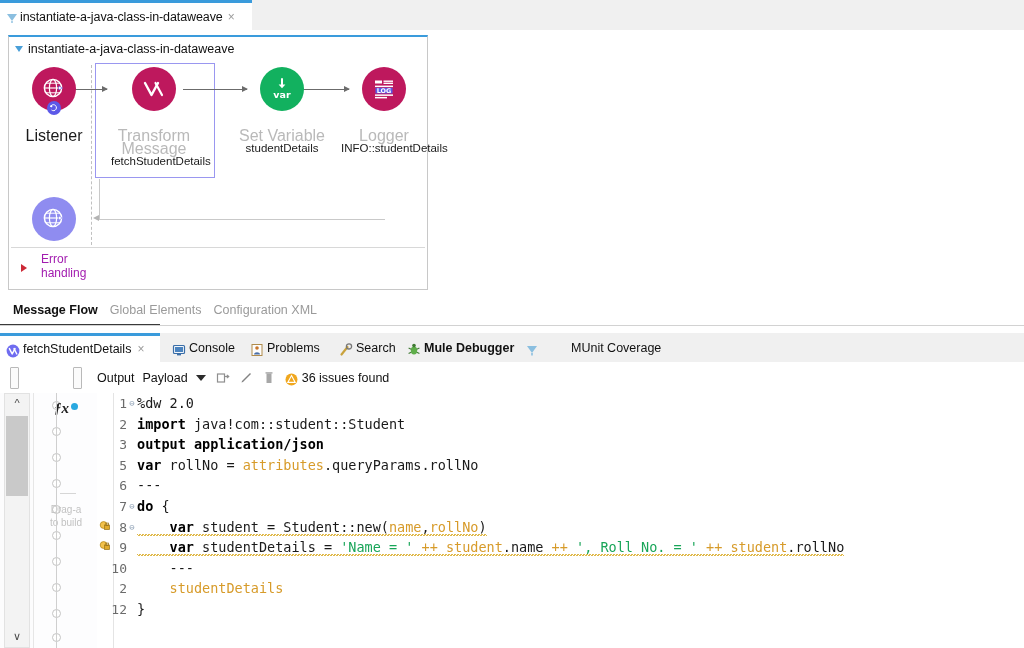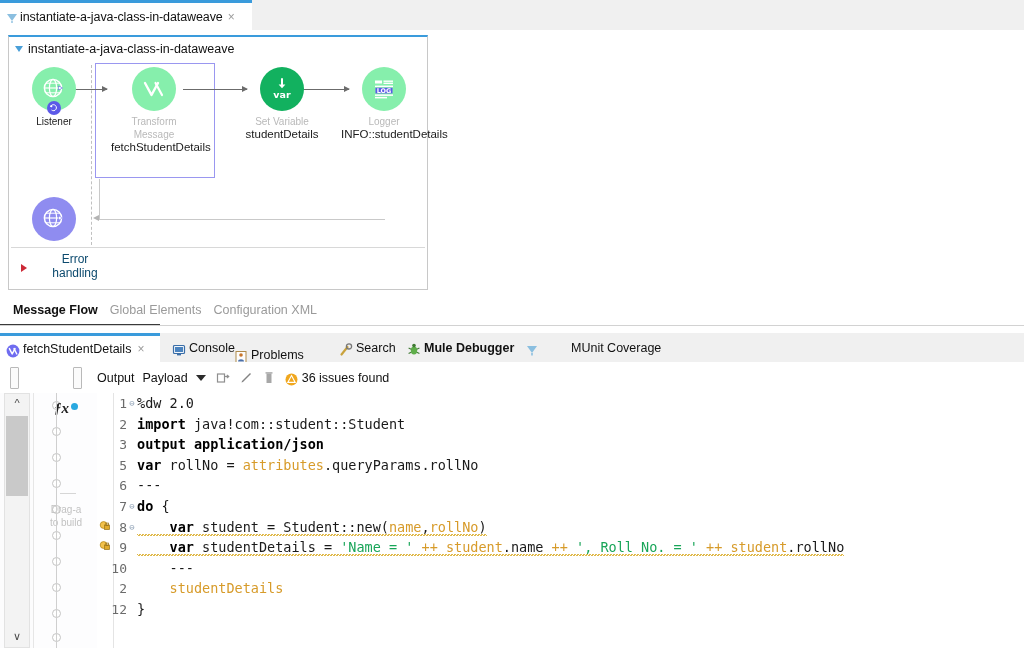--- a/index.html
+++ b/index.html
@@ -47,24 +47,24 @@
 
   
   .vsep{position:absolute;left:80px;top:4px;width:0;height:180px;border-left:1px dashed #c0c0c0;}
 
   
   .node{position:absolute;width:86px;text-align:center;}
   .circ{
     width:44px;height:44px;border-radius:50%;margin:0 auto;
     display:flex;align-items:center;justify-content:center;position:relative;
   }
-  .circ.indigo{background:#86efac;}
+  .circ.indigo{background:#be185d;}
   .circ.indigo-l{background:#8f8cf0;}
   .circ.green{background:#12b15f;}
-  .nlabel{font-size:10px;color:#b9b9b9;margin-top:4px;line-height:13px;}
+  .nlabel{font-size:16px;color:#b9b9b9;margin-top:18px;line-height:13px;}
   .nconf{font-size:11.5px;color:#1a1a1a;line-height:13px;}
   .nlabel.dark{color:#1a1a1a;}
 
   
   .selbox{
     position:absolute;left:84px;top:2px;width:120px;height:115px;
     border:1px solid #9a97f0;background:transparent;box-sizing:border-box;
   }
 
   
@@ -81,21 +81,21 @@
 
   
   .errstrip{
     position:absolute;left:2px;bottom:2px;right:2px;height:42px;
     display:flex;align-items:center;
   }
   .errtri{
     width:0;height:0;border-top:4px solid transparent;border-bottom:4px solid transparent;
     border-left:6px solid #cc2936;margin-left:10px;margin-right:14px;margin-top:4px;
   }
-  .errtxt{font-size:12px;color:#0c4a6e;line-height:14px;text-align:center;width:68px;}
+  .errtxt{font-size:12px;color:#a21caf;line-height:14px;width:68px;}
 
   
   .mf-tabs{position:absolute;left:9px;top:303px;width:924px;height:22px;display:flex;align-items:flex-start;}
   .mf-tab{font-size:12.5px;color:#9a9a9a;margin-right:12px;}
   .mf-tab.active{color:#111;font-weight:bold;margin-left:4px;}
   .mf-underline{position:absolute;left:0;top:324px;width:160px;height:2px;background:#3a3a3a;}
   .mf-rule{position:absolute;left:0;top:325px;width:1024px;height:1px;background:#d2d2d2;}
 
   
   .view-tabbar{position:absolute;left:0;top:333px;width:1024px;height:29px;background:#f0f0f0;}
@@ -306,21 +306,21 @@
       <span class="vt-icon">
         <svg width="14" height="14" viewBox="0 0 14 14">
           <rect x="1.5" y="2.5" width="11" height="8" rx="1" fill="#f2f6fa" stroke="#3a6ea8" stroke-width="1.2"></rect>
           <rect x="3" y="4" width="8" height="5" fill="#4a83bf"></rect>
           <rect x="5" y="11" width="4" height="1.4" fill="#3a6ea8"></rect>
         </svg>
       </span>
       <span>Console</span>
     </div>
 
-    <div class="view-tab" style="left:228px;align-items:flex-end;">
+    <div class="view-tab" style="left:244px;">
       <span class="vt-icon">
         <svg width="14" height="14" viewBox="0 0 14 14">
           <rect x="2" y="1.5" width="10" height="11" fill="#fdfdfd" stroke="#b08b4a" stroke-width="1"></rect>
           <circle cx="7" cy="5" r="1.8" fill="#c8762c"></circle>
           <path d="M4 11.5 C4 8.6 10 8.6 10 11.5 Z" fill="#4a6fa8"></path>
         </svg>
       </span>
       <span>Problems</span>
     </div>
 

